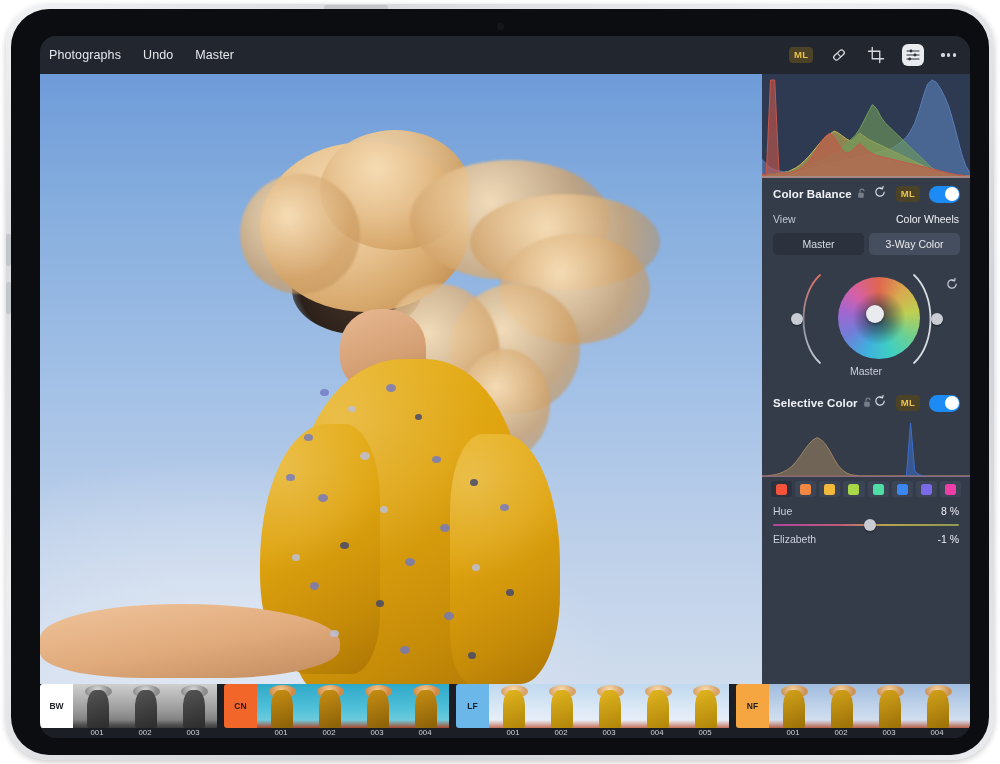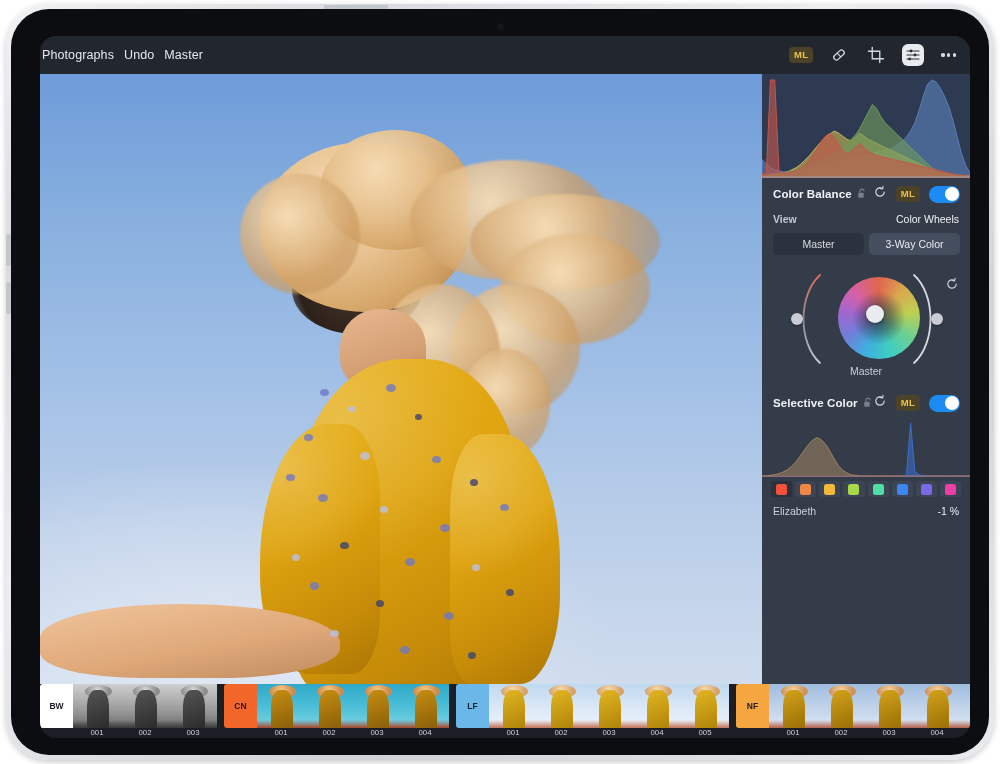--- a/index.html
+++ b/index.html
@@ -38,21 +38,21 @@
   #btn-vol1 { left: 0px;  top: 230px; width: 5px; height: 32px; }
   #btn-vol2 { left: 0px;  top: 278px; width: 5px; height: 32px; }
   #cam { position:absolute; left: 486px; top: 14px; width: 7px; height: 7px;
          border-radius: 50%; background: #14161a; }
 
   
   #topbar {
     position: absolute; left: 0; top: 0; width: 930px; height: 38px;
     background: #22262e; display: flex; align-items: center;
   }
-  .tb-left { display: flex; align-items: center; gap: 10px; padding-left: 2px; }
+  .tb-left { display: flex; align-items: center; gap: 22px; padding-left: 9px; }
   .tb-item {
     color: #e6e8ec; font-size: 12.5px; letter-spacing: .1px; cursor: pointer;
   }
   #tb-title {
     position: absolute; left: 0; right: 0; text-align: center;
     color: #f2f4f7; font-size: 12.5px; font-weight: bold; pointer-events: none;
   }
   .tb-right {
     position: absolute; right: 12px; top: 0; height: 38px;
     display: flex; align-items: center; gap: 15px;
@@ -130,21 +130,21 @@
     width: 31px; height: 17px; border-radius: 9px; background: #1d8bf4;
     position:relative; cursor:pointer; flex: none;
   }
   .toggle i { position:absolute; right:1.5px; top:1.5px; width:14px;height:14px;
     border-radius:50%; background:#fff; display:block; }
 
   .row-view {
     display:flex; align-items:center; justify-content:space-between;
     padding: 3px 11px 8px 11px;
   }
-  .row-view .lab { color:#c2c8d2; font-size:10.5px;font-weight:bold; }
+  .row-view .lab { color:#c2c8d2; font-size:10.5px; }
   .row-view .val { color:#eef0f4; font-size:10.5px; }
 
   .segbar {
     display:flex; gap:5px; padding: 0 10px 0 11px;
   }
   .seg {
     flex:1; height:22px; border-radius:5px; display:flex;
     align-items:center; justify-content:center; font-size:10.5px; cursor:pointer;
   }
   .seg.on  { background:#2b323d; color:#d8dce4; }
@@ -452,20 +452,30 @@
               <i class="chip" style="background: rgb(123, 106, 232);"></i>
             </span>
             <span class="sw">
               <i class="chip" style="background: rgb(238, 62, 168);"></i>
             </span>
           </div>
 
         <div id="sliders">
             <div class="slider-row">
               <div class="slider-top">
+                <span class="lab">Hue</span>
+                <span class="val">8 %</span>
+              </div>
+              <div class="track">
+                <div class="bar" style="background: linear-gradient(90deg, rgb(176, 70, 159), rgb(192, 90, 122) 35%, rgb(184, 162, 78) 60%, rgb(143, 154, 82) 100%);"></div>
+                <div class="knob" style="left: calc(52% - 6px);"></div>
+              </div>
+            </div>
+            <div class="slider-row">
+              <div class="slider-top">
                 <span class="lab">Elizabeth</span>
                 <span class="val">-1 %</span>
               </div>
             </div>
           </div>
 
       </div>
 
       <div id="film">
         <div id="film-scroll">

